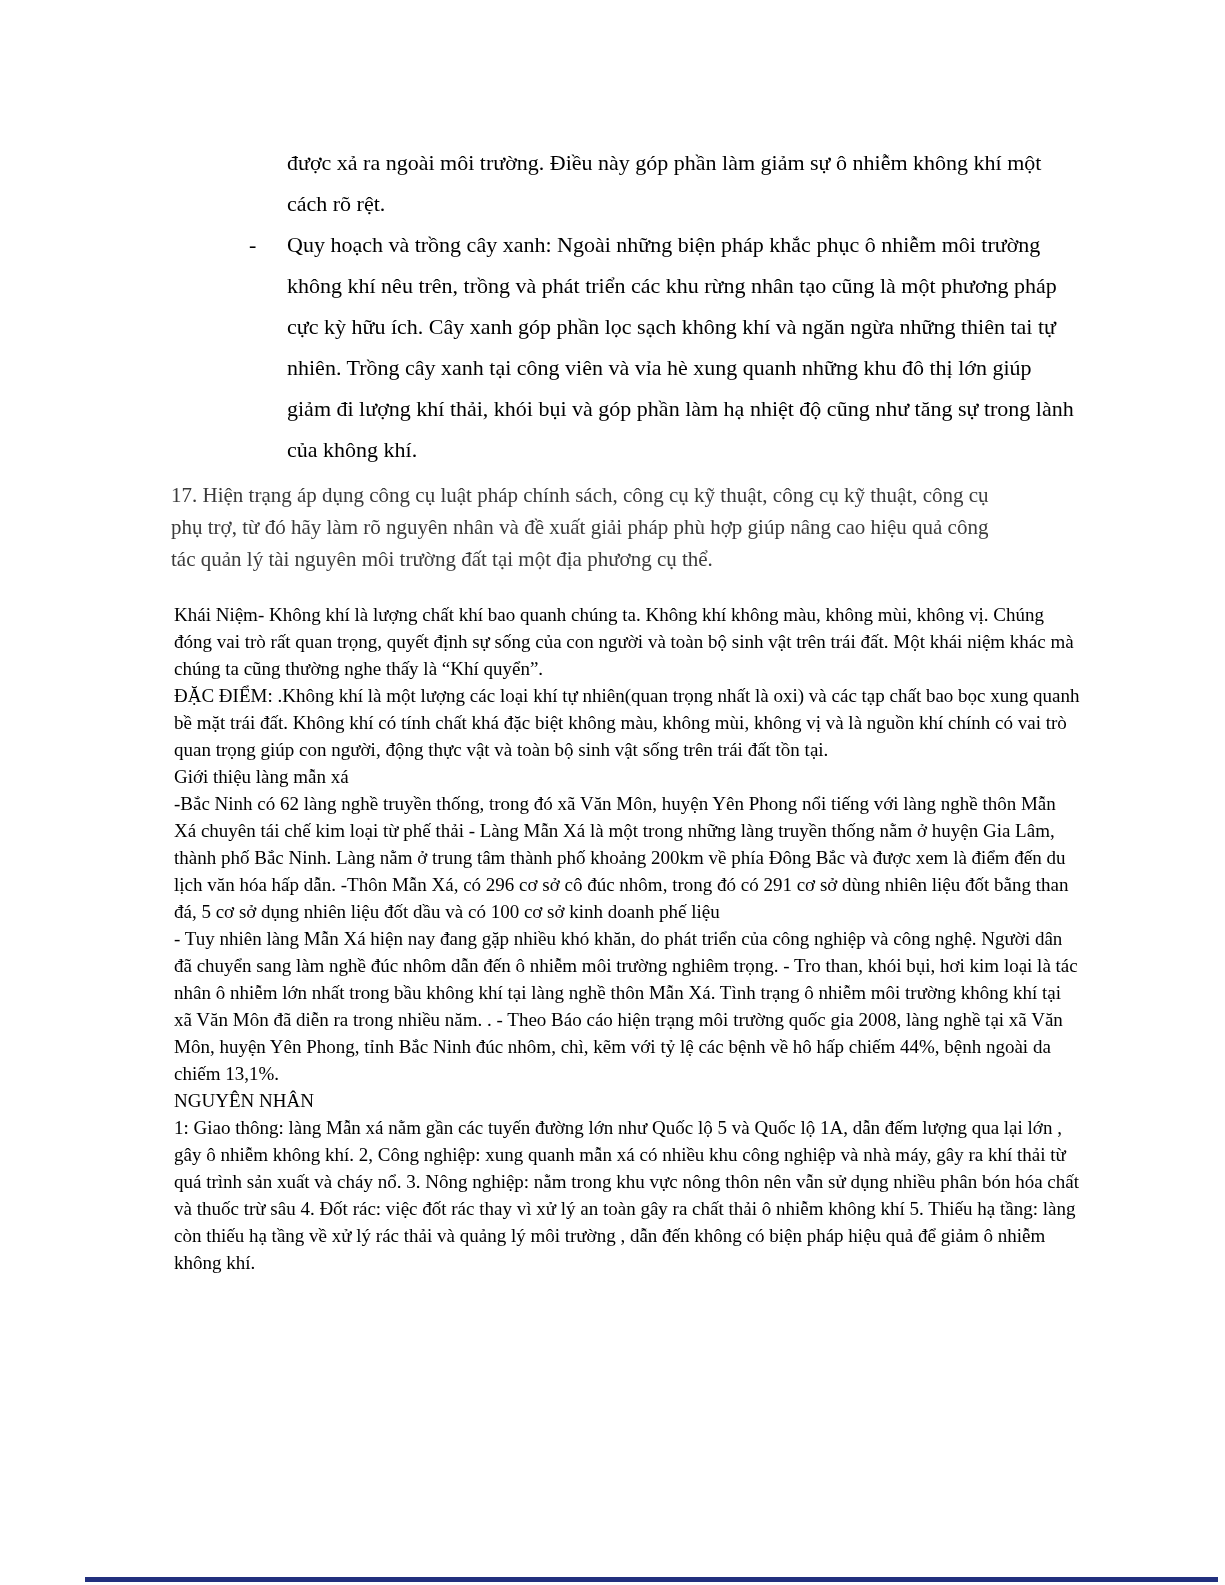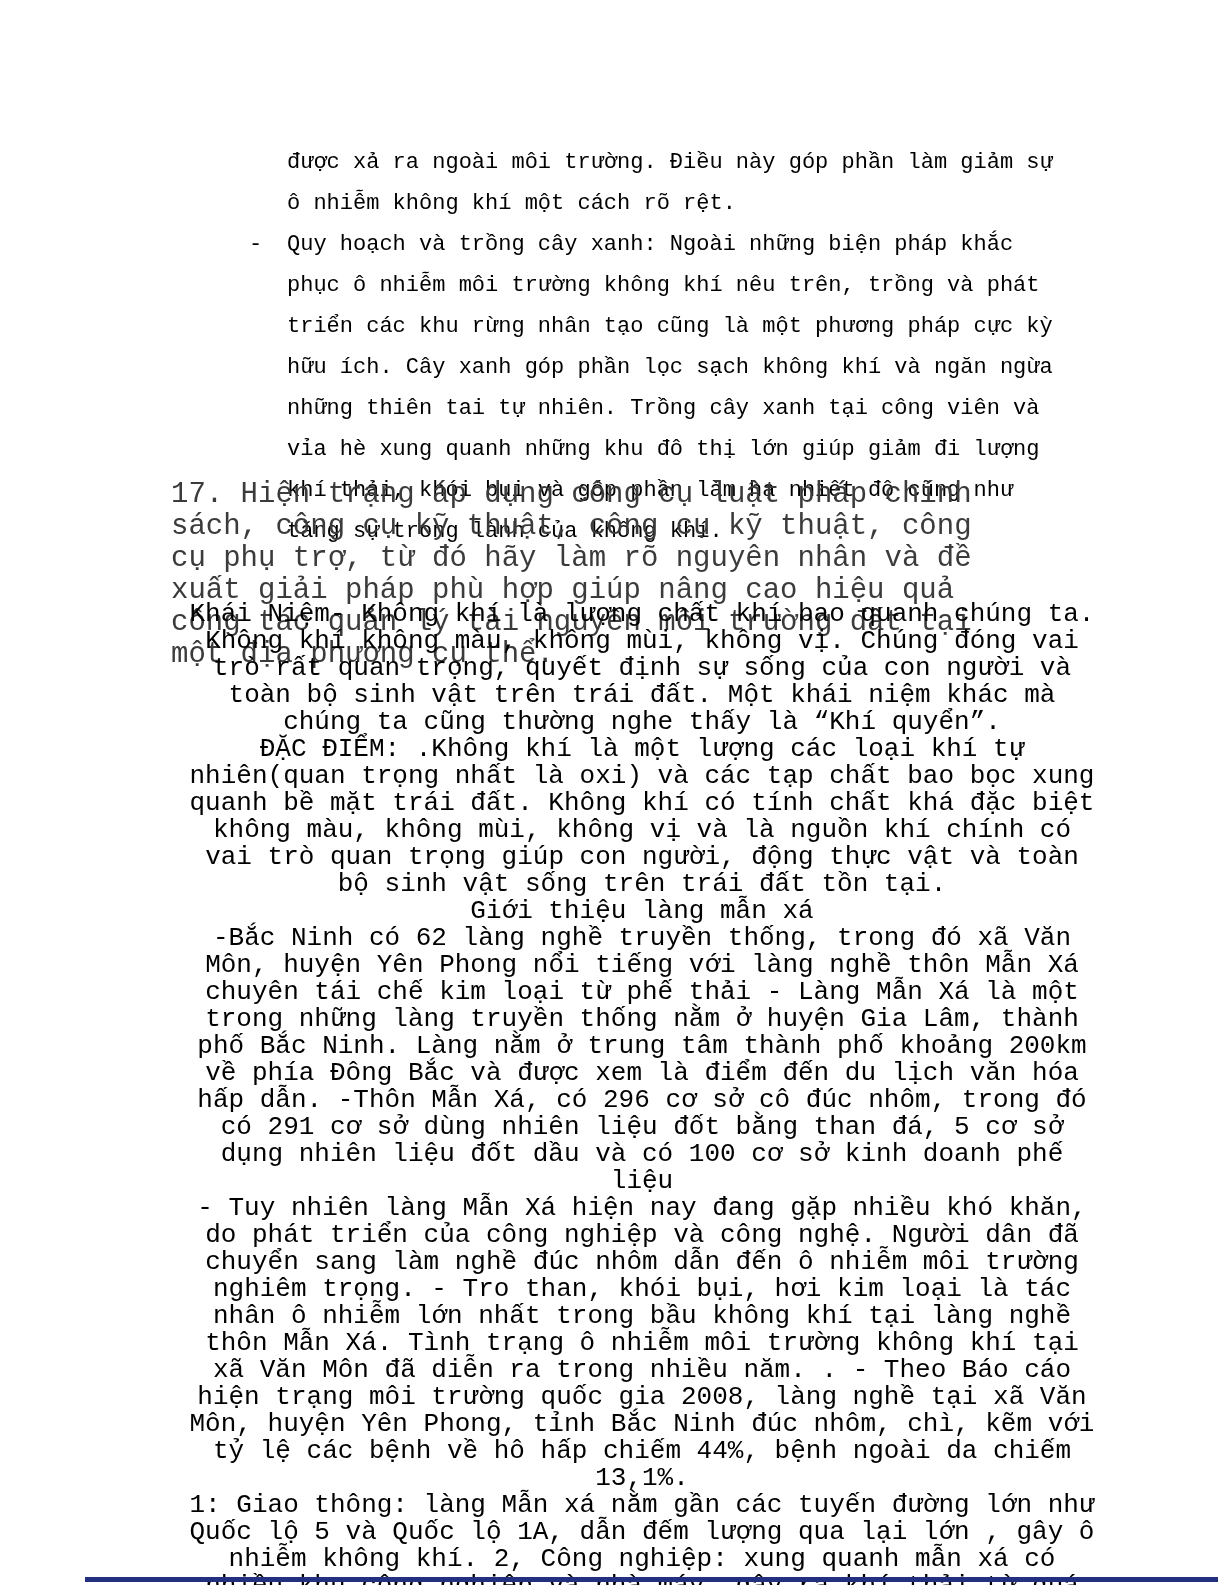--- a/index.html
+++ b/index.html
@@ -6,21 +6,21 @@
     margin: 0;
     padding: 0;
     background: #ffffff;
   }
   .page {
     position: relative;
     width: 1225px;
     height: 1585px;
     background: #ffffff;
     overflow: hidden;
-    font-family: Liberation Mono, monospace;
+    font-family: Liberation Serif, serif;
     color: #000000;
   }
 
   
   .intro-list {
     position: absolute;
     left: 287px;
     top: 142px;
     width: 792px;
     font-size: 22px;
@@ -35,34 +35,34 @@
     top: 0;
   }
 
   
   .question {
     position: absolute;
     left: 171px;
     top: 479px;
     width: 846px;
     margin: 0;
-    font-size: 29px;
+    font-size: 21px;
     line-height: 32px;
     font-weight: 400;
   }
 
   
   .body-block {
     position: absolute;
-    left: 189px;
+    left: 174px;
     top: 601px;
     width: 906px;
-    font-size: 26px;
+    font-size: 19px;
     line-height: 27px;
-    text-align: center;
+    text-align: left;
   }
   .body-block p { margin: 0; }
 
   
   .bottom-bar {
     position: absolute;
     left: 85px;
     top: 1577px;
     width: 1133px;
     height: 5px;
@@ -82,18 +82,19 @@
   </section>
 
   <h1 class="question" style="color: rgb(59, 59, 59);">17. Hiện trạng áp dụng công cụ luật pháp chính sách, công cụ kỹ thuật, công cụ kỹ thuật, công cụ phụ trợ, từ đó hãy làm rõ nguyên nhân và đề xuất giải pháp phù hợp giúp nâng cao hiệu quả công tác quản lý tài nguyên môi trường đất tại một địa phương cụ thể.</h1>
 
   <div class="body-block">
     <p>Khái Niệm- Không khí là lượng chất khí bao quanh chúng ta. Không khí không màu, không mùi, không vị. Chúng đóng vai trò rất quan trọng, quyết định sự sống của con người và toàn bộ sinh vật trên trái đất. Một khái niệm khác mà chúng ta cũng thường nghe thấy là “Khí quyển”.</p>
     <p>ĐẶC ĐIỂM: .Không khí là một lượng các loại khí tự nhiên(quan trọng nhất là oxi) và các tạp chất bao bọc xung quanh bề mặt trái đất. Không khí có tính chất khá đặc biệt không màu, không mùi, không vị và là nguồn khí chính có vai trò quan trọng giúp con người, động thực vật và toàn bộ sinh vật sống trên trái đất tồn tại.</p>
     <p>Giới thiệu làng mẫn xá</p>
     <p>-Bắc Ninh có 62 làng nghề truyền thống, trong đó xã Văn Môn, huyện Yên Phong nổi tiếng với làng nghề thôn Mẫn Xá chuyên tái chế kim loại từ phế thải - Làng Mẫn Xá là một trong những làng truyền thống nằm ở huyện Gia Lâm, thành phố Bắc Ninh. Làng nằm ở trung tâm thành phố khoảng 200km về phía Đông Bắc và được xem là điểm đến du lịch văn hóa hấp dẫn. -Thôn Mẫn Xá, có 296 cơ sở cô đúc nhôm, trong đó có 291 cơ sở dùng nhiên liệu đốt bằng than đá, 5 cơ sở dụng nhiên liệu đốt dầu và có 100 cơ sở kinh doanh phế liệu</p>
     <p>- Tuy nhiên làng Mẫn Xá hiện nay đang gặp nhiều khó khăn, do phát triển của công nghiệp và công nghệ. Người dân đã chuyển sang làm nghề đúc nhôm dẫn đến ô nhiễm môi trường nghiêm trọng. - Tro than, khói bụi, hơi kim loại là tác nhân ô nhiễm lớn nhất trong bầu không khí tại làng nghề thôn Mẫn Xá. Tình trạng ô nhiễm môi trường không khí tại xã Văn Môn đã diễn ra trong nhiều năm. . - Theo Báo cáo hiện trạng môi trường quốc gia 2008, làng nghề tại xã Văn Môn, huyện Yên Phong, tỉnh Bắc Ninh đúc nhôm, chì, kẽm với tỷ lệ các bệnh về hô hấp chiếm 44%, bệnh ngoài da chiếm 13,1%.</p>
+    <p>NGUYÊN NHÂN</p>
     <p>1: Giao thông: làng Mẫn xá nằm gần các tuyến đường lớn như Quốc lộ 5 và Quốc lộ 1A, dẫn đếm lượng qua lại lớn , gây ô nhiễm không khí. 2, Công nghiệp: xung quanh mẫn xá có nhiều khu công nghiệp và nhà máy, gây ra khí thải từ quá trình sản xuất và cháy nổ. 3. Nông nghiệp: nằm trong khu vực nông thôn nên vẫn sử dụng nhiều phân bón hóa chất và thuốc trừ sâu 4. Đốt rác: việc đốt rác thay vì xử lý an toàn gây ra chất thải ô nhiễm không khí 5. Thiếu hạ tầng: làng còn thiếu hạ tầng về xử lý rác thải và quảng lý môi trường , dẫn đến không có biện pháp hiệu quả để giảm ô nhiễm không khí.</p>
   </div>
 
   <div class="bottom-bar" style="background: rgb(34, 48, 126);"></div>
 
 </div>
 
 </body></html>

